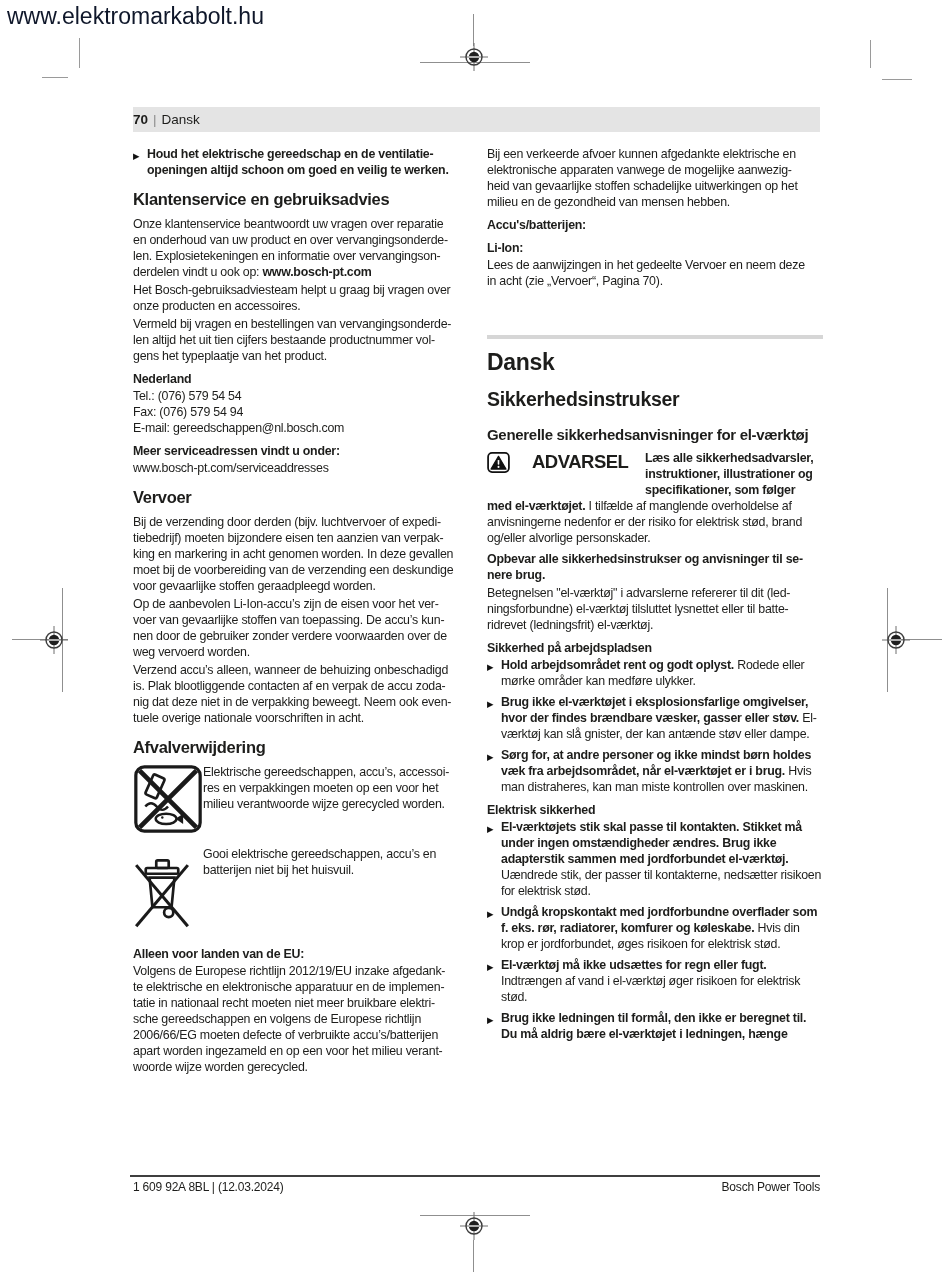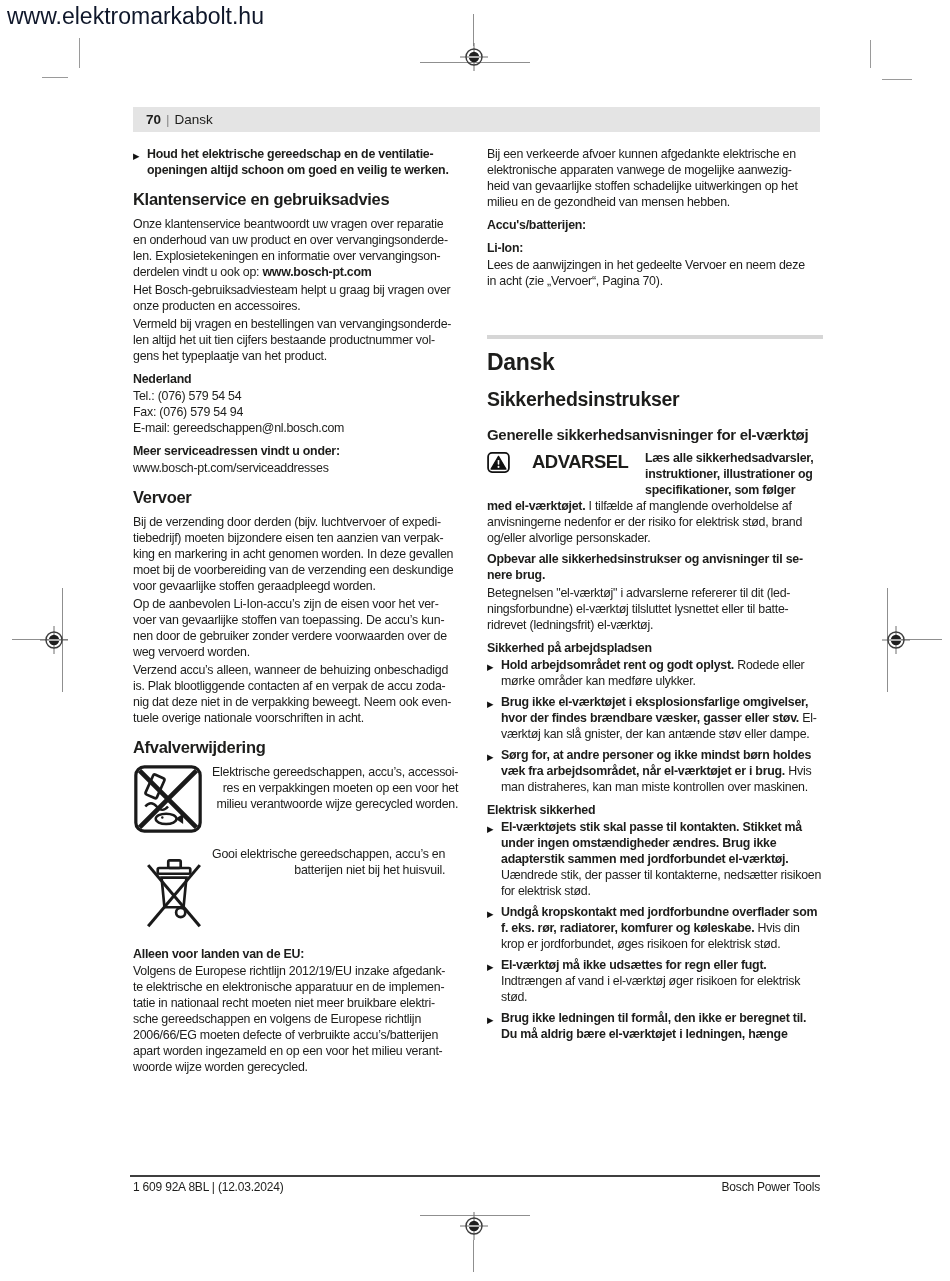--- a/index.html
+++ b/index.html
@@ -1,38 +1,38 @@
 <!DOCTYPE html>
 <html><head>
 <meta charset="utf-8">
 <style>
   html,body{margin:0;padding:0;background:#fff;}
   .page{position:relative;width:950px;height:1281px;background:#fff;overflow:hidden;
         font-family:"Liberation Sans",sans-serif;color:#1d1d1b;}
   .watermark{position:absolute;top:3px;left:7px;font-size:23px;letter-spacing:0;color:#0f172a;text-decoration:none;}
   
   .header{position:absolute;left:133px;top:107px;width:687px;height:25px;background:#e4e4e4;
-          display:flex;align-items:center;padding-left:13px;box-sizing:border-box;font-size:13.5px;}
+          display:flex;align-items:center;box-sizing:border-box;font-size:13.5px;}
   .pgnum{font-weight:bold;}
   .sep{margin:0 5px;color:#8a8a8a;font-weight:normal;}
   
   .col{position:absolute;top:146px;width:336px;font-size:12.4px;line-height:16px;letter-spacing:-0.25px;}
   .col-left{left:133px;}
   .col-right{left:487px;}
   .para{margin:0 0 2px 0;}
   .pre{white-space:pre-line;}
   b{font-weight:bold;}
   .h2{font-size:16.5px;line-height:20px;font-weight:bold;letter-spacing:-0.3px;margin:11px 0 7px;}
   .h3{font-weight:bold;margin:7px 0 1px;}
   .h1{font-size:23px;line-height:26px;font-weight:bold;letter-spacing:-0.3px;margin:10px 0 12px;}
   .title{font-size:19.5px;line-height:24px;font-weight:bold;letter-spacing:-0.3px;margin:6px 0 14px;}
   .h2s{font-size:15px;line-height:19px;font-weight:bold;letter-spacing:-0.3px;margin:4px 0 6px;}
   .bullet{position:relative;padding-left:14px;margin:0 0 5px;}
   .bullet .marker{position:absolute;left:0;top:2px;font-size:8.5px;color:#111;}
-  .icon-para{display:flex;gap:9px;margin:4px 0 8px;text-align:right;}
+  .icon-para{display:flex;gap:0;margin:4px 0 8px;}
   .icon-cell{flex:0 0 70px;width:70px;}
   .divider{height:4px;background:#d6d6d6;margin:46px 0 8px;}
   .warning{margin:2px 0 5px;}
   .warn-label{float:left;width:158px;height:36px;display:flex;align-items:flex-start;gap:22px;
               font-size:18.5px;line-height:22px;font-weight:bold;letter-spacing:-0.5px;padding-top:1px;box-sizing:border-box;}
   .warn-icon{display:inline-block;margin-top:1px;}
   
   .footer-rule{position:absolute;left:130px;top:1175px;width:690px;height:2px;background:#3f3f3f;}
   .footer-left{position:absolute;left:133px;top:1180px;font-size:12px;letter-spacing:-0.2px;}
   .footer-right{position:absolute;right:130px;top:1180px;font-size:12px;letter-spacing:-0.2px;}

